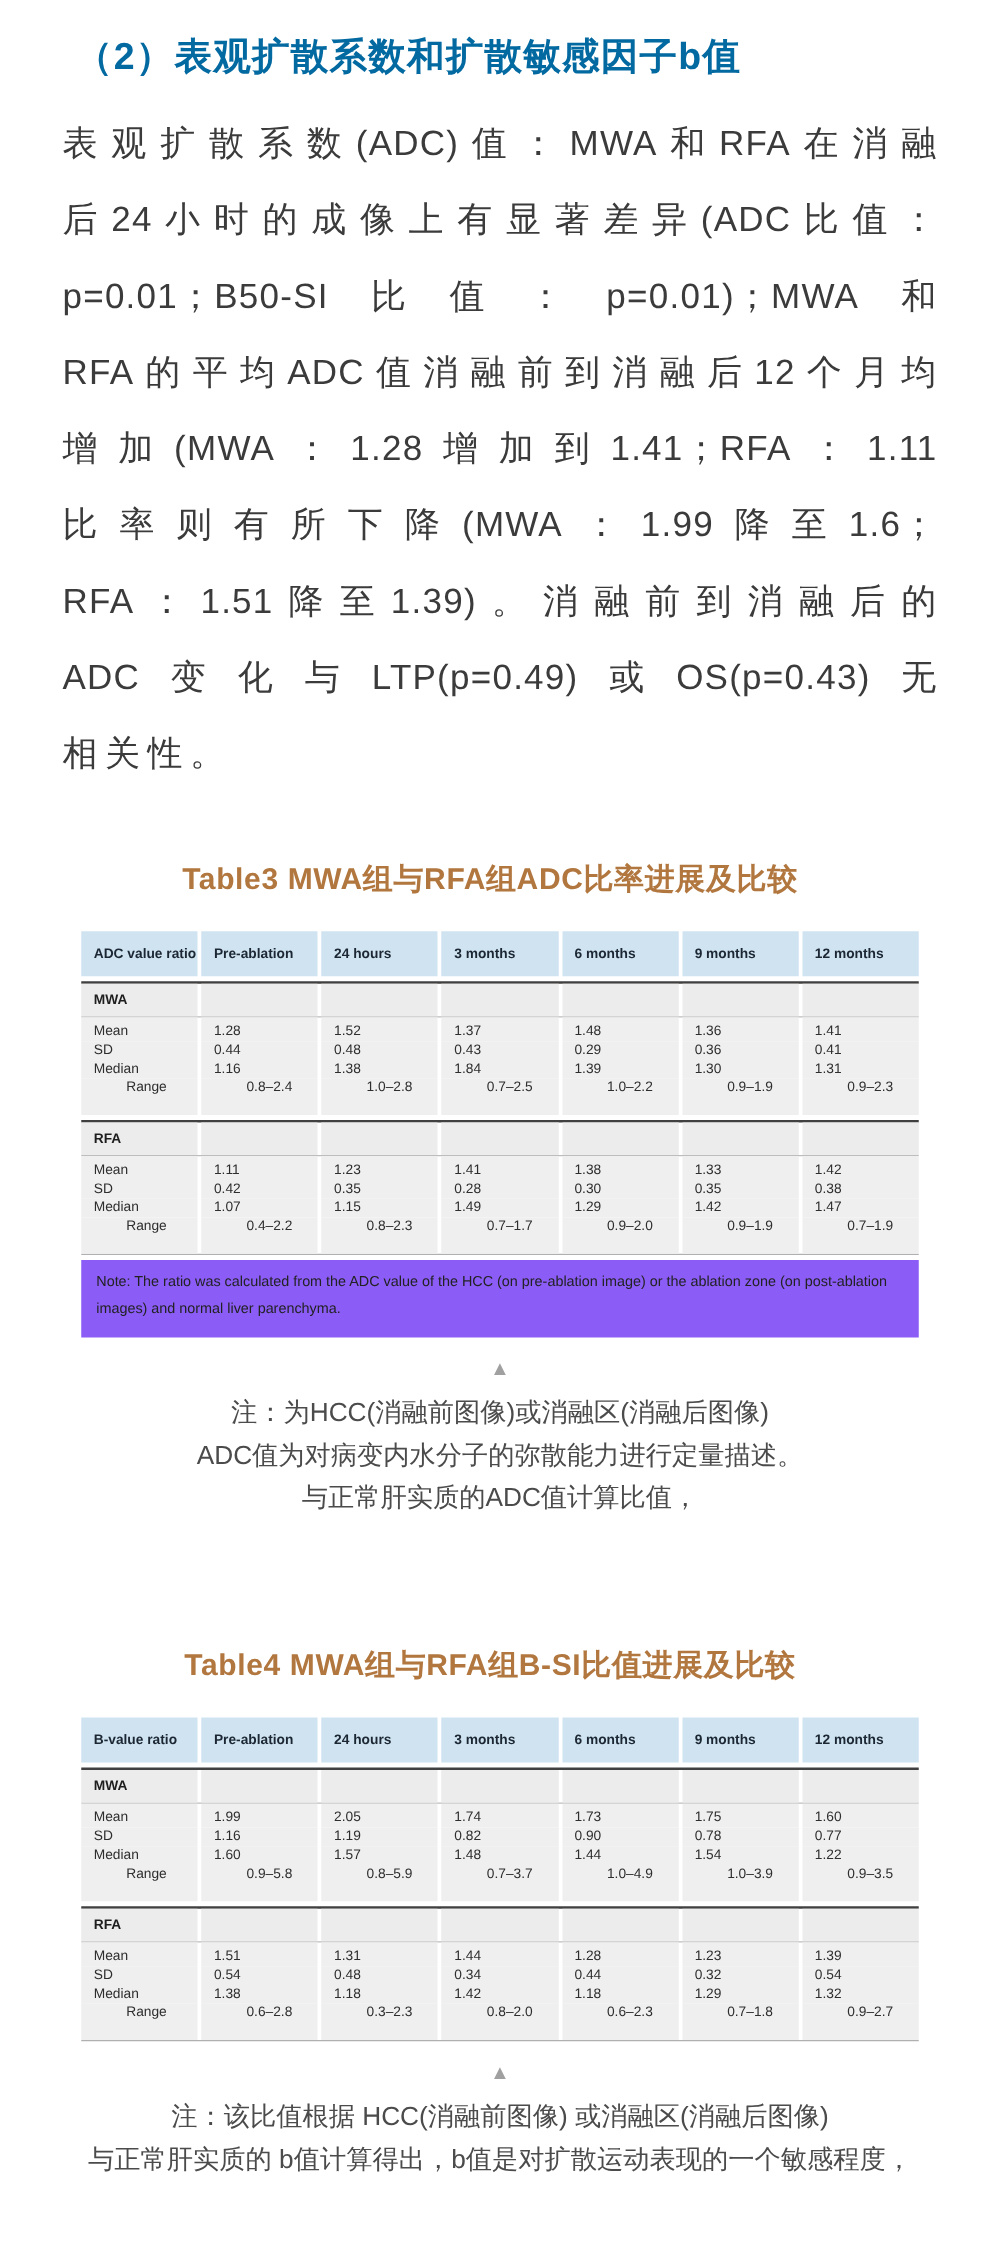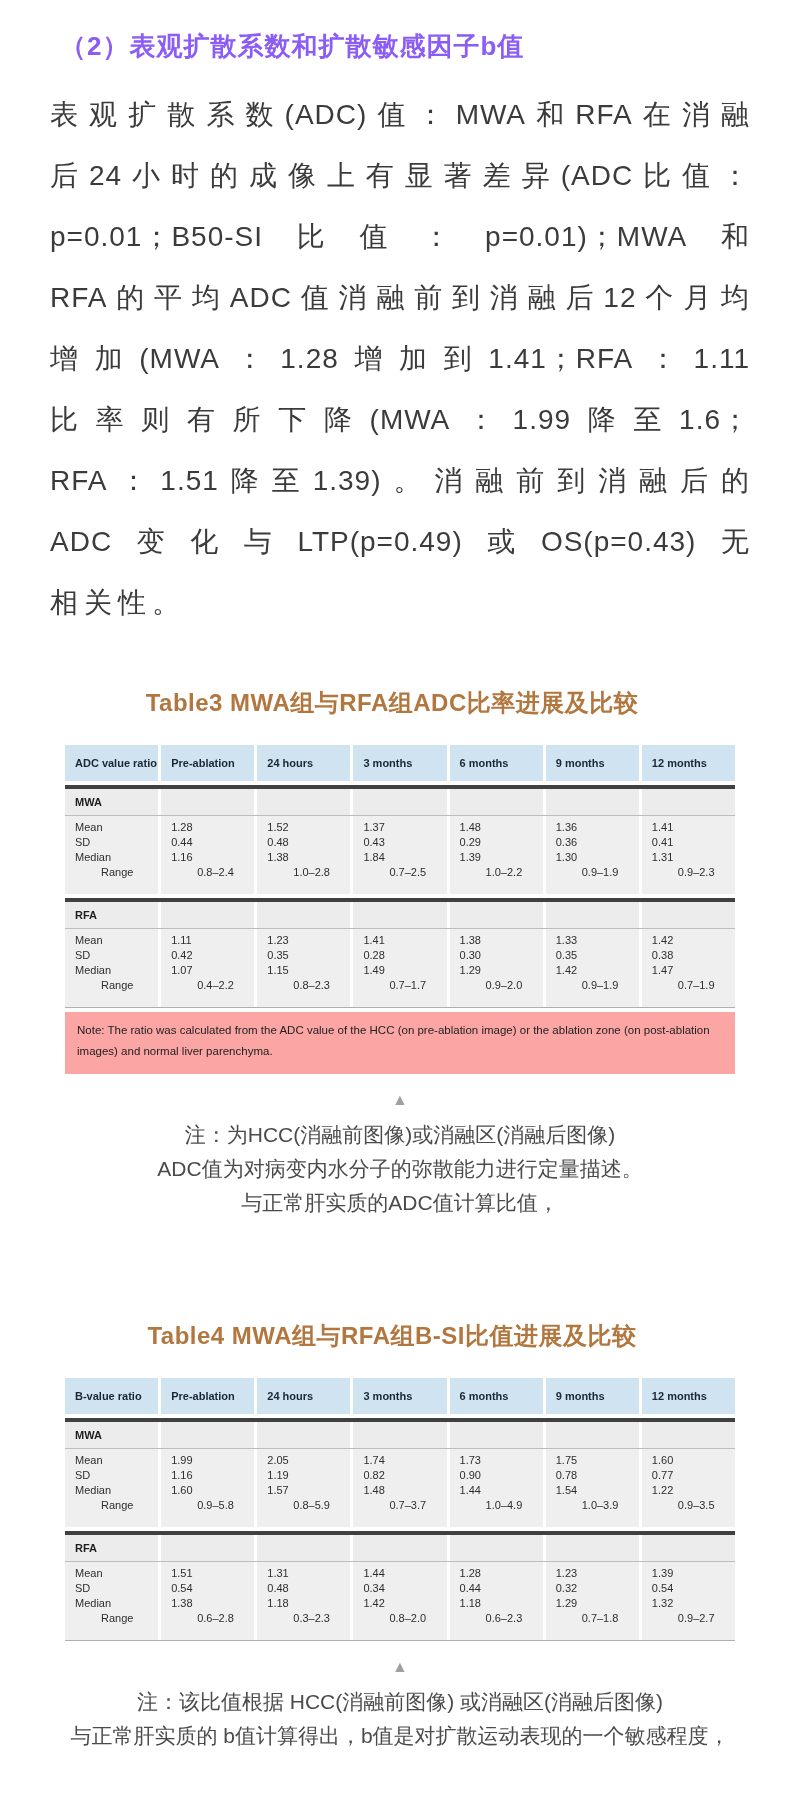--- a/index.html
+++ b/index.html
@@ -13,23 +13,23 @@
   .page{
     width:800px;
     min-height:1810px;
     padding:26px 0 30px 0;
     box-sizing:border-box;
     overflow:hidden;
   }
   
   .heading{
     margin:0 60px 0 60px;
-    font-size:26px;
+    font-size:30px;
     font-weight:bold;
-    color:#8b5cf6;
+    color:#0369a1;
     line-height:40px;
     letter-spacing:1px;
   }
   
   .para{
     margin:18px 50px 0 50px;
     color:#3b3b3b;
     font-size:28px;
   }
   .pline{
@@ -63,42 +63,42 @@
   .tcell{flex:1 1 0;box-sizing:border-box;padding-left:10px;min-width:0;}
   .thead .tcell{
     background:#cfe3f1;
     color:#1c2733;
     font-weight:bold;
     padding-top:12px;
     padding-bottom:12px;
   }
   .grow{
     margin-top:4px;
-    border-top:4px solid #404040;
+    border-top:2px solid #404040;
     border-bottom:1px solid #bdbdbd;
   }
   .grow .tcell{
     background:#ececec;
     font-weight:bold;
     color:#1e1e1e;
     padding-top:7px;
     padding-bottom:7px;
   }
   .dblock{margin:0;}
   .dblock.dlast{border-bottom:1px solid #b0b0b0;}
   .drow .tcell{
     background:#efefef;
     color:#2e2e2e;
     line-height:15px;
   }
   .drow:first-child .tcell{padding-top:4px;}
   .drow:last-child .tcell{padding-bottom:14px;padding-left:36px;}
   .tnote{
     margin-top:4px;
-    background:#fca5a5;
+    background:#8b5cf6;
     color:#222222;
     font-size:11.5px;
     line-height:1.85;
     padding:8px 14px 11px 12px;
   }
   
   .cap{text-align:center;}
   .tri{
     margin-top:16px;
     font-size:16px;

